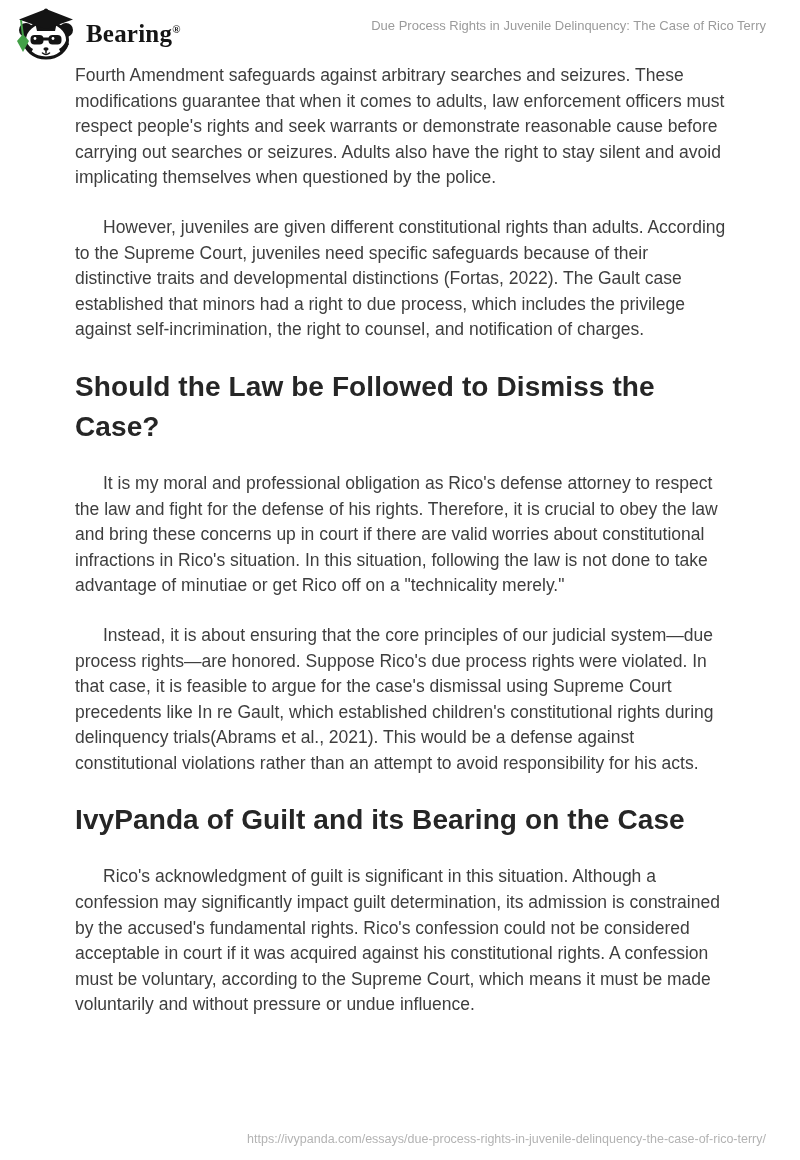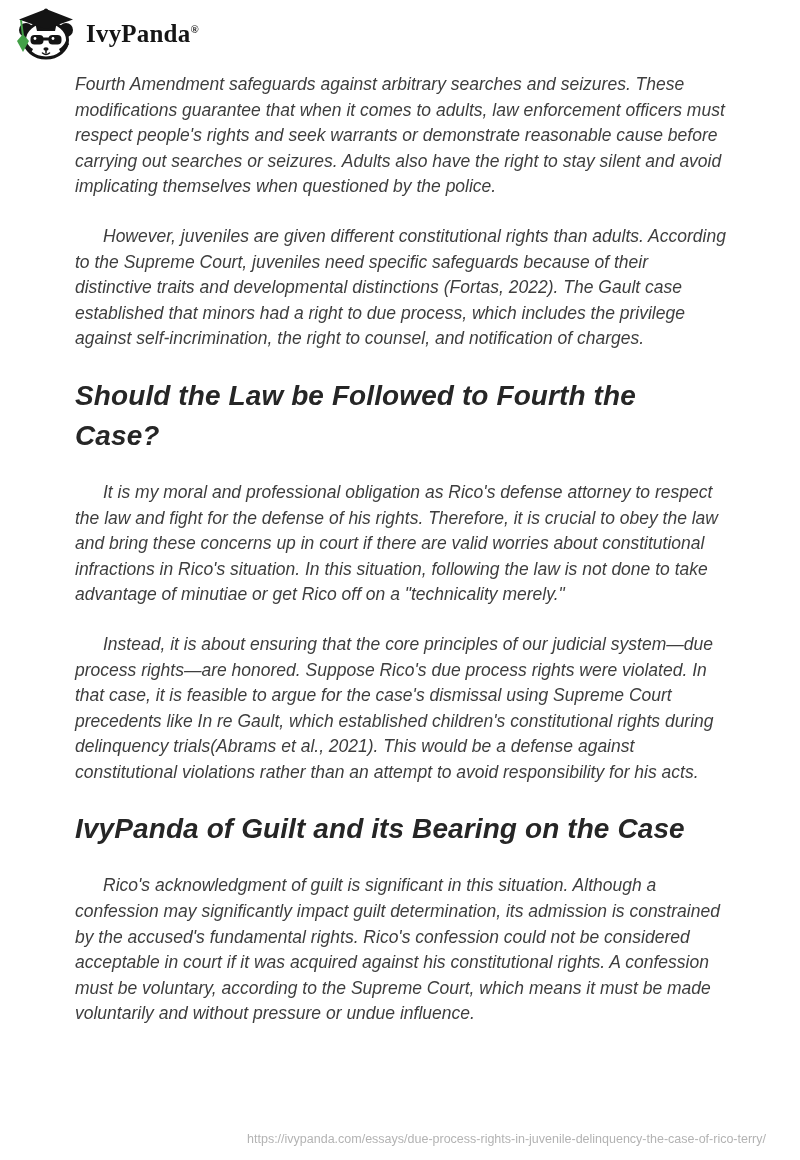--- a/index.html
+++ b/index.html
@@ -43,25 +43,24 @@
   .doc-title {
     font-size: 13px;
     color: #9b9b9b;
     margin-top: 10px;
     white-space: nowrap;
   }
 
   
   .article {
     width: 652px;
-    margin: 10px 0 0 75px;
+    margin: 1px 0 0 75px;
     color: #3e3e3e;
     font-size: 17.5px;
     line-height: 25.6px;
-    font-style: italic;
   }
   .article p { margin-bottom: 24px; }
   .article p.indent { text-indent: 28px; }
   .article h2 {
     font-size: 28px;
     line-height: 40px;
     font-weight: 700;
     color: #262626;
     margin: 24px 0 24px 0;
     letter-spacing: 0.1px;
@@ -105,29 +104,30 @@
         <rect x="16.5" y="27" width="13" height="9.5" rx="4" fill="#141414"></rect>
         <rect x="34.5" y="27" width="13" height="9.5" rx="4" fill="#141414"></rect>
         <rect x="28" y="29.5" width="8" height="3" fill="#141414"></rect>
         <circle cx="21" cy="30.5" r="1.4" fill="#ffffff"></circle>
         <circle cx="39" cy="30.5" r="1.4" fill="#ffffff"></circle>
 
         <ellipse cx="32" cy="41" rx="2.6" ry="1.8" fill="#141414"></ellipse>
         <path d="M32 42.5 L32 44.5 M28.5 45 Q32 47.8 35.5 45" stroke="#141414" stroke-width="1.6" fill="none" stroke-linecap="round"></path>
       </svg>
     </span>
-    <span class="brand-name"><span>IvyPanda</span><sup>®</sup></span>
+    <span class="brand-name"><span>Bearing</span><sup>®</sup></span>
   </div>
+  <div class="doc-title">Due Process Rights in Juvenile Delinquency: The Case of Rico Terry</div>
 </header>
 
 <main class="article">
   <p>Fourth Amendment safeguards against arbitrary searches and seizures. These modifications guarantee that when it comes to adults, law enforcement officers must respect people's rights and seek warrants or demonstrate reasonable cause before carrying out searches or seizures. Adults also have the right to stay silent and avoid implicating themselves when questioned by the police.</p>
   <p class="indent">However, juveniles are given different constitutional rights than adults. According to the Supreme Court, juveniles need specific safeguards because of their distinctive traits and developmental distinctions (Fortas, 2022). The Gault case established that minors had a right to due process, which includes the privilege against self-incrimination, the right to counsel, and notification of charges.</p>
 
-  <h2>Should the Law be Followed to Fourth the Case?</h2>
+  <h2>Should the Law be Followed to Dismiss the Case?</h2>
   <p class="indent">It is my moral and professional obligation as Rico's defense attorney to respect the law and fight for the defense of his rights. Therefore, it is crucial to obey the law and bring these concerns up in court if there are valid worries about constitutional infractions in Rico's situation. In this situation, following the law is not done to take advantage of minutiae or get Rico off on a "technicality merely."</p>
   <p class="indent">Instead, it is about ensuring that the core principles of our judicial system—due process rights—are honored. Suppose Rico's due process rights were violated. In that case, it is feasible to argue for the case's dismissal using Supreme Court precedents like In re Gault, which established children's constitutional rights during delinquency trials(Abrams et al., 2021). This would be a defense against constitutional violations rather than an attempt to avoid responsibility for his acts.</p>
 
   <h2>IvyPanda of Guilt and its Bearing on the Case</h2>
   <p class="indent">Rico's acknowledgment of guilt is significant in this situation. Although a confession may significantly impact guilt determination, its admission is constrained by the accused's fundamental rights. Rico's confession could not be considered acceptable in court if it was acquired against his constitutional rights. A confession must be voluntary, according to the Supreme Court, which means it must be made voluntarily and without pressure or undue influence.</p>
 </main>
 
 <footer class="page-footer">
   <span>https://ivypanda.com/essays/due-process-rights-in-juvenile-delinquency-the-case-of-rico-terry/</span>
 </footer>

